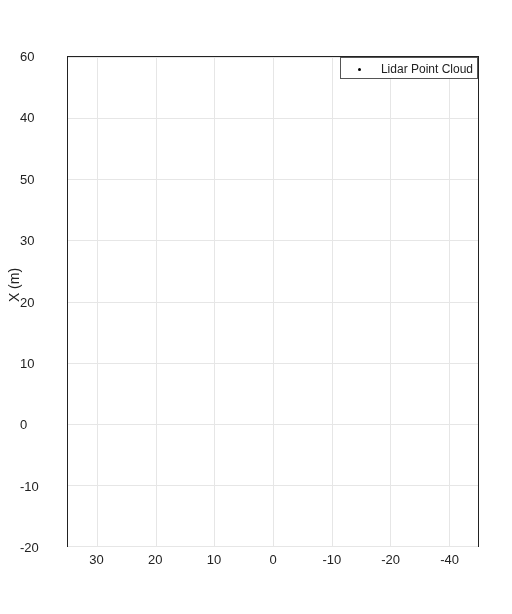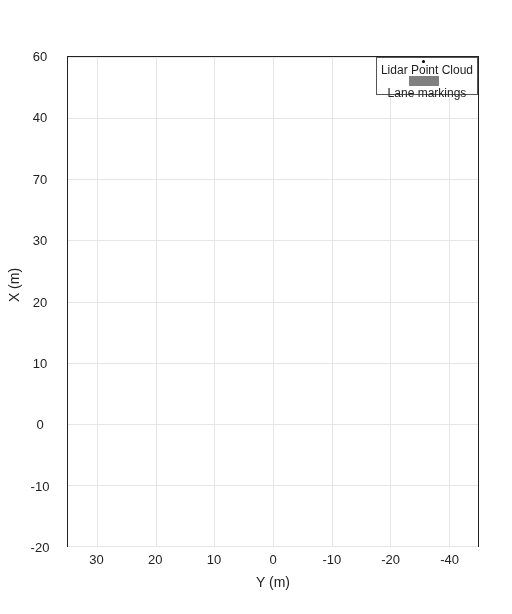--- a/index.html
+++ b/index.html
@@ -39,21 +39,21 @@
     position: absolute;
     font-size: 13px;
     color: #222;
     transform: translateX(-50%);
     top: 552px;
   }
   .tick-label-y {
     position: absolute;
     font-size: 13px;
     color: #222;
-    text-align: center;
+    text-align: left;
     width: 40px;
     transform: translateY(-50%);
     left: 20px;
   }
   .xlabel {
     position: absolute;
     left: 67px;
     width: 412px;
     text-align: center;
     top: 574px;
@@ -76,23 +76,22 @@
     right: 34px;
     top: 57px;
     background: #fff;
     border: 1px solid #555;
     padding: 2px 4px 2px 4px;
     font-size: 12px;
     color: #222;
   }
   .legend-row {
     display: flex;
-    align-items: center;
+    align-items: flex-end;
     height: 16px;
-    flex-direction: column;
   }
   .legend-swatch {
     width: 30px;
     height: 14px;
     margin-right: 6px;
     display: flex;
     align-items: center;
     justify-content: center;
     position: relative;
   }
@@ -141,35 +140,28 @@
   <div class="tick-label-x" style="left:331.9px">-10</div>
   <div class="tick-label-x" style="left:390.7px">-20</div>
   <div class="tick-label-x" style="left:449.6px">-40</div>
 
   <div class="tick-label-y" style="top:547px">-20</div>
   <div class="tick-label-y" style="top:485.6px">-10</div>
   <div class="tick-label-y" style="top:424.3px">0</div>
   <div class="tick-label-y" style="top:362.9px">10</div>
   <div class="tick-label-y" style="top:301.5px">20</div>
   <div class="tick-label-y" style="top:240.1px">30</div>
-  <div class="tick-label-y" style="top:178.8px">70</div>
+  <div class="tick-label-y" style="top:178.8px">50</div>
   <div class="tick-label-y" style="top:117.4px">40</div>
   <div class="tick-label-y" style="top:56px">60</div>
 
-  <div class="xlabel">Y (m)</div>
   <div class="ylabel">X (m)</div>
 
   <div class="legend">
     <div class="legend-row">
       <span class="legend-swatch">
           <span class="legend-dot"></span>
         </span>
       <span>Lidar Point Cloud</span>
     </div>
-    <div class="legend-row">
-      <span class="legend-swatch">
-          <span class="legend-bar"></span>
-        </span>
-      <span>Lane markings</span>
-    </div>
   </div>
 
 </div>
 
 </body></html>

